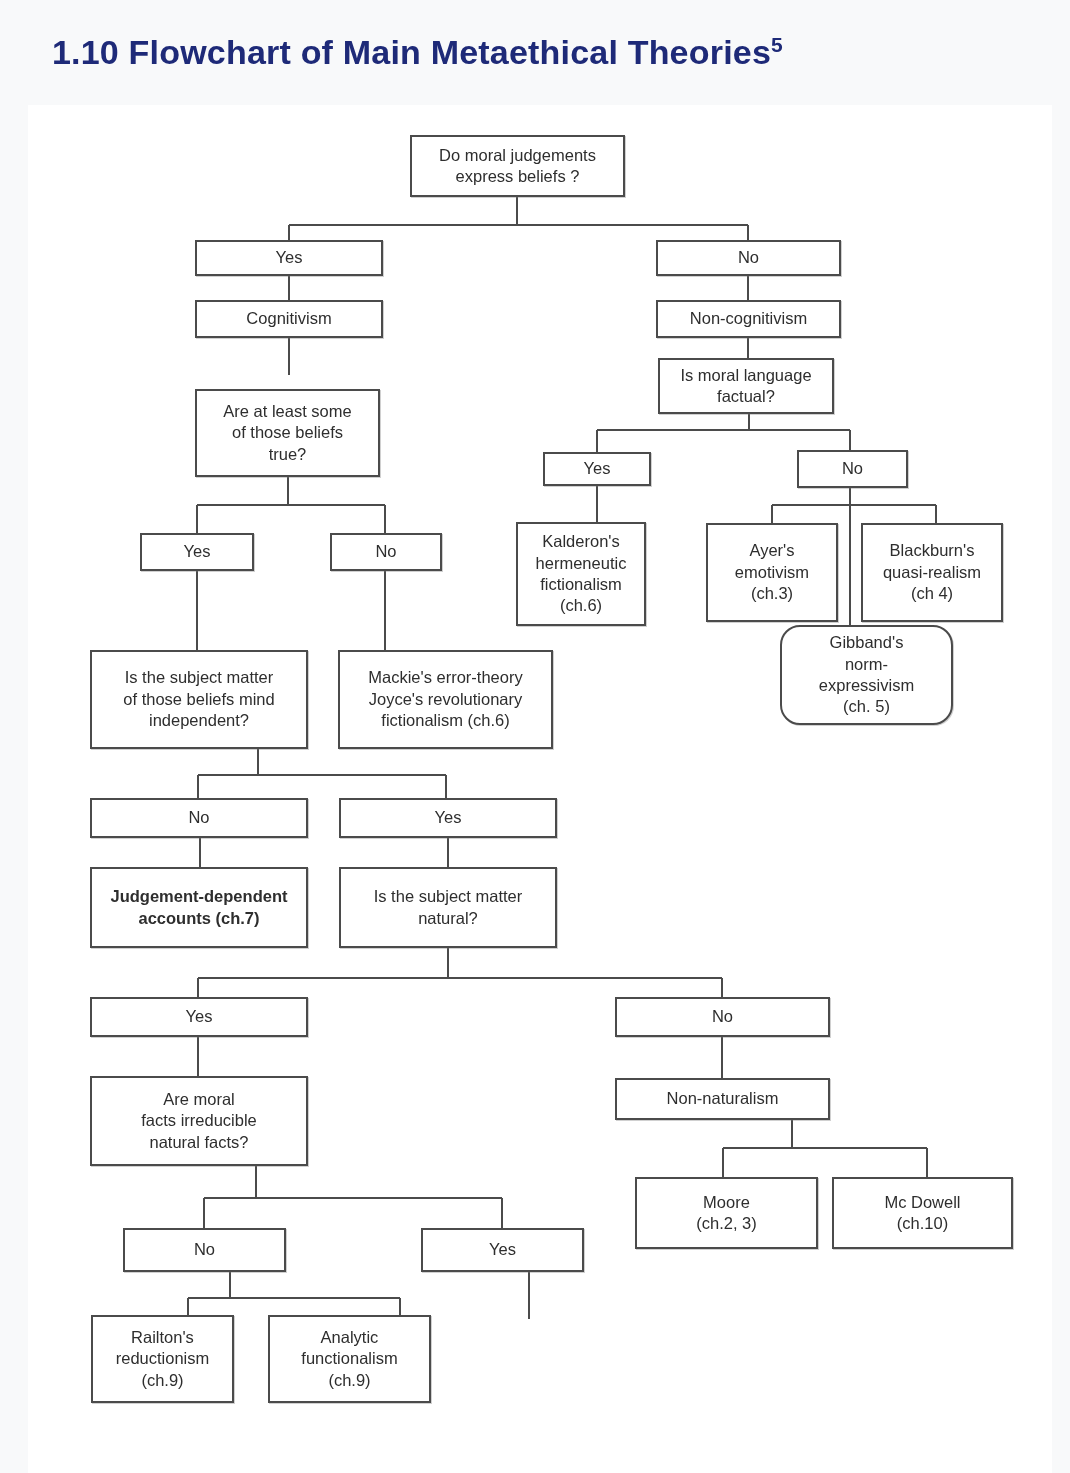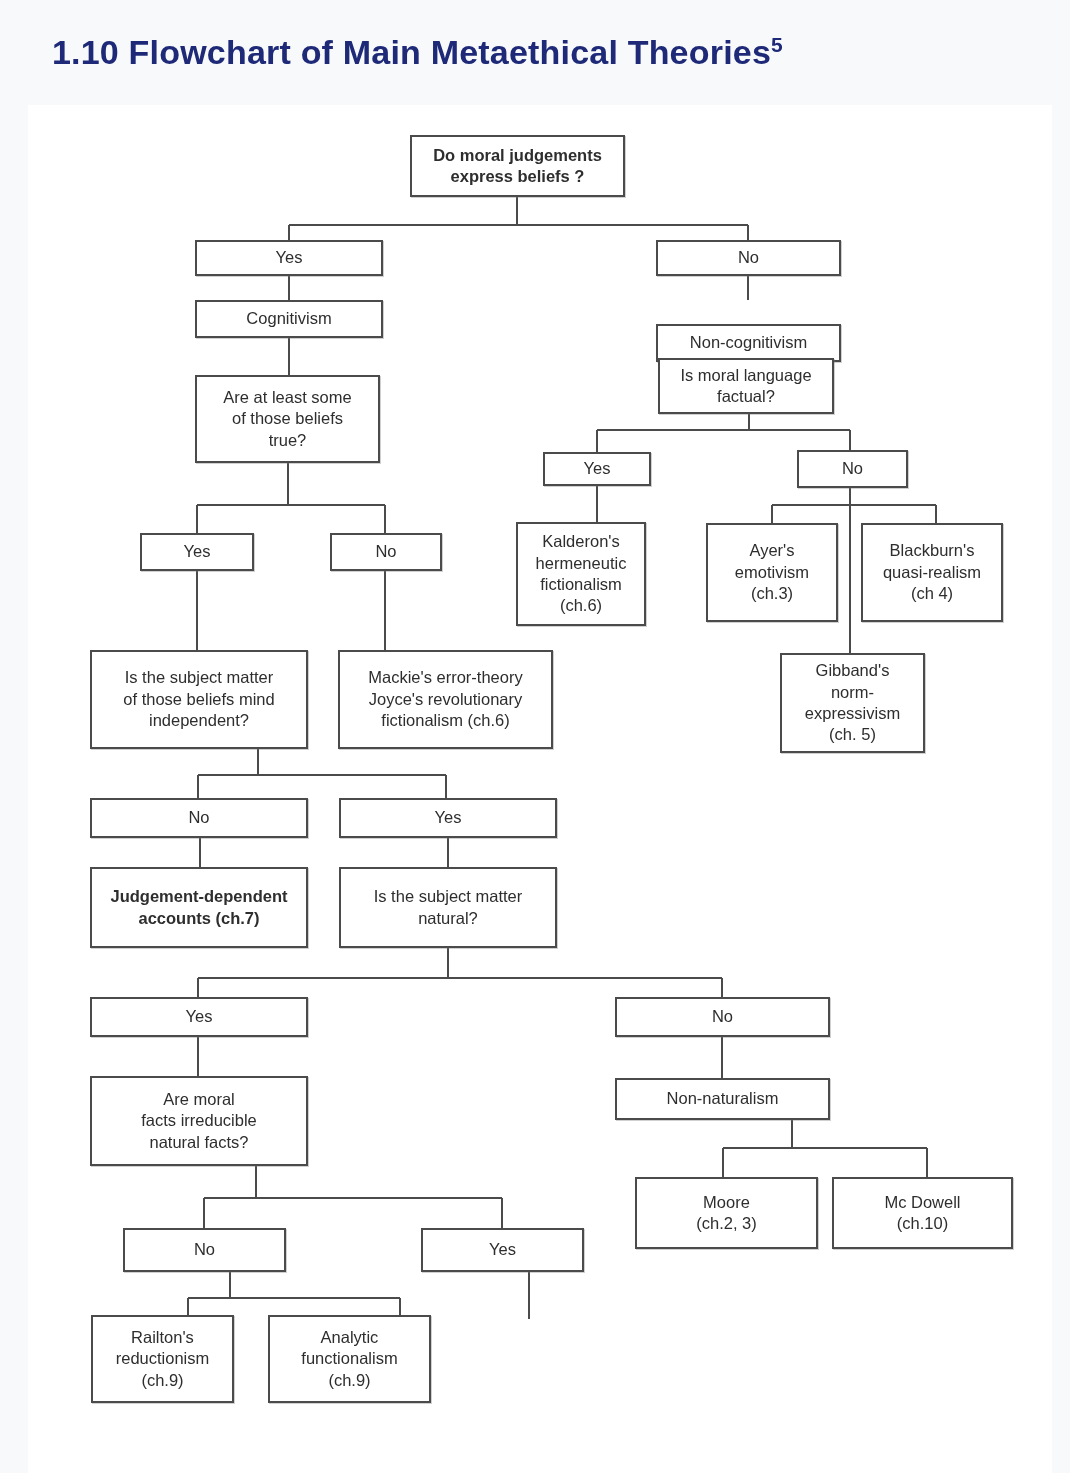--- a/index.html
+++ b/index.html
@@ -66,49 +66,49 @@
     <path d="M420 733 V762"></path>
     <path d="M420 843 V873 M170 873 H694 M170 873 V892 M694 873 V892"></path>
     <path d="M170 932 V971"></path>
     <path d="M694 932 V973"></path>
     <path d="M228 1061 V1093 M176 1093 H474 M176 1093 V1123 M474 1093 V1123"></path>
     <path d="M202 1167 V1193 M160 1193 H372 M160 1193 V1210 M372 1193 V1210"></path>
     <path d="M501 1167 V1214"></path>
     <path d="M764 1015 V1043 M695 1043 H899 M695 1043 V1072 M899 1043 V1072"></path>
   </svg>
 
-  <div class="node" style="left:382px;top:30px;width:215px;height:62px;font-weight:bold;">Do moral judgements
+  <div class="node" style="left:382px;top:30px;width:215px;height:62px;">Do moral judgements
 express beliefs ?</div>
 
   <div class="node" style="left:167px;top:135px;width:188px;height:36px;">Yes</div>
   <div class="node" style="left:628px;top:135px;width:185px;height:36px;">No</div>
 
   <div class="node" style="left:167px;top:195px;width:188px;height:38px;">Cognitivism</div>
-  <div class="node" style="left:628px;top:195px;width:185px;height:38px;margin-top:24px;">Non-cognitivism</div>
+  <div class="node" style="left:628px;top:195px;width:185px;height:38px;">Non-cognitivism</div>
 
-  <div class="node" style="left:167px;top:270px;width:185px;height:88px;">Are at least some
+  <div class="node" style="left:167px;top:284px;width:185px;height:88px;">Are at least some
 of those beliefs
 true?</div>
   <div class="node" style="left:630px;top:253px;width:176px;height:56px;">Is moral language
 factual?</div>
 
   <div class="node" style="left:515px;top:347px;width:108px;height:34px;">Yes</div>
   <div class="node" style="left:769px;top:345px;width:111px;height:38px;">No</div>
 
   <div class="node" style="left:488px;top:417px;width:130px;height:104px;">Kalderon's
 hermeneutic
 fictionalism
 (ch.6)</div>
   <div class="node" style="left:678px;top:418px;width:132px;height:99px;">Ayer's
 emotivism
 (ch.3)</div>
   <div class="node" style="left:833px;top:418px;width:142px;height:99px;">Blackburn's
 quasi-realism
 (ch 4)</div>
-  <div class="node" style="left:752px;top:548px;width:145px;height:100px;">Gibband's
+  <div class="node" style="left:752px;top:520px;width:173px;height:100px;border-radius:20px;">Gibband's
 norm-
 expressivism
 (ch. 5)</div>
 
   <div class="node" style="left:112px;top:428px;width:114px;height:38px;">Yes</div>
   <div class="node" style="left:302px;top:428px;width:112px;height:38px;">No</div>
 
   <div class="node" style="left:62px;top:545px;width:218px;height:99px;">Is the subject matter
 of those beliefs mind
 independent?</div>

